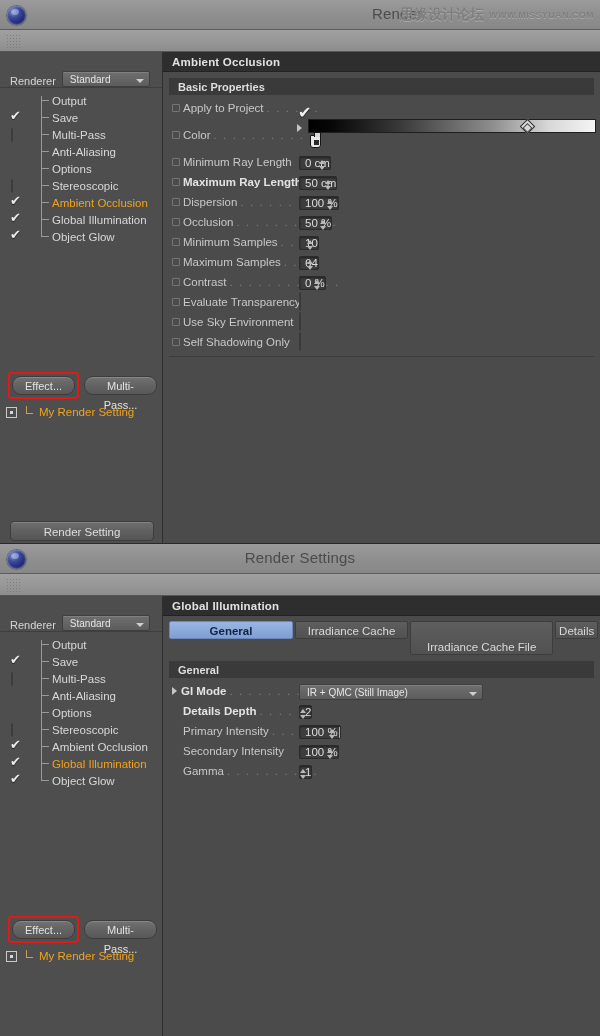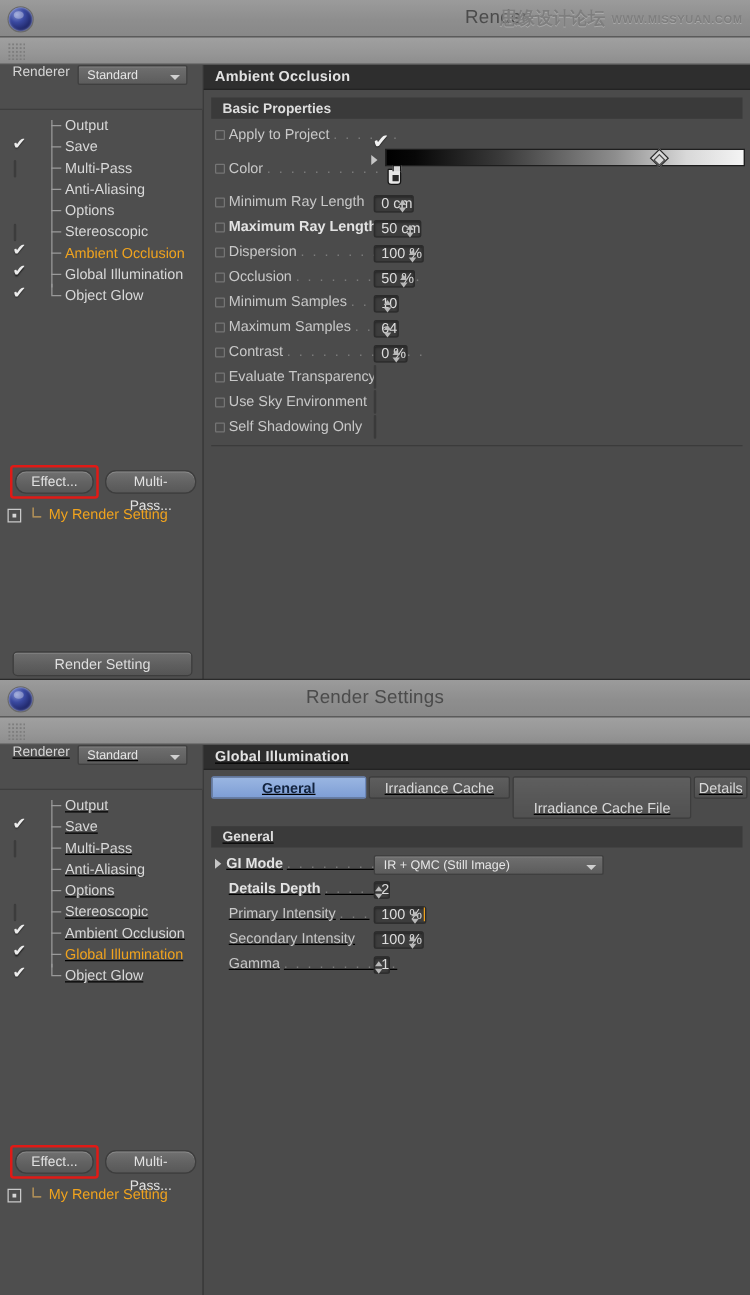--- a/index.html
+++ b/index.html
@@ -7,21 +7,21 @@
     width: 600px; height: 1036px;
     background: #4b4b4b;
     font-family: "Liberation Sans", sans-serif;
     overflow: hidden;
   }
   .app { position: relative; width: 600px; height: 1036px; }
 
   
   .window { position: absolute; left: 0; width: 600px; overflow: hidden; background: #4b4b4b; }
   .win-1 { top: 0; height: 544px; }
-  .win-2 { top: 544px; height: 492px; text-decoration: underline; }
+  .win-2 { top: 544px; height: 492px; }
 
   .titlebar {
     position: relative; height: 30px; width: 100%;
     background: linear-gradient(to bottom, #9b9b9b 0%, #8e8e8e 55%, #888888 100%);
     border-bottom: 1px solid #5c5c5c;
   }
   .win-logo {
     position: absolute; left: 7px; top: 6px; width: 19px; height: 19px; border-radius: 50%;
     background: radial-gradient(circle at 34% 30%, #7f8fd0 0%, #3a49a0 34%, #1d2464 72%, #0d1138 100%);
     box-shadow: 0 0 0 1px #6a6a6a, inset 0 0 2px #b9c4ef;
@@ -58,21 +58,21 @@
   .win-1 .body { height: 492px; }
   .win-2 .body { height: 440px; }
 
   
   .sidebar {
     position: relative; width: 163px; flex: 0 0 163px;
     background: #4e4e4e; border-right: 1px solid #2f2f2f;
     display: flex; flex-direction: column;
   }
   .renderer-row {
-    height: 36px; display: flex; align-items: flex-start; gap: 6px;
+    height: 36px; display: flex; align-items: flex-end; gap: 6px;
     padding-left: 10px; background: #4e4e4e; border-bottom: 1px solid #3e3e3e;
   }
   .renderer-label { font-size: 11px; color: #d6d6d6; }
   .combo {
     position: relative; height: 16px; min-width: 88px; padding: 0 25px 0 7px;
     border-radius: 2px; font-size: 10px; color: #e6e6e6; line-height: 16px;
     background: linear-gradient(to bottom, #6f6f6f, #5c5c5c);
     border: 1px solid #3f3f3f; box-shadow: inset 0 1px 0 rgba(255,255,255,.12);
   }
   .combo::after {

